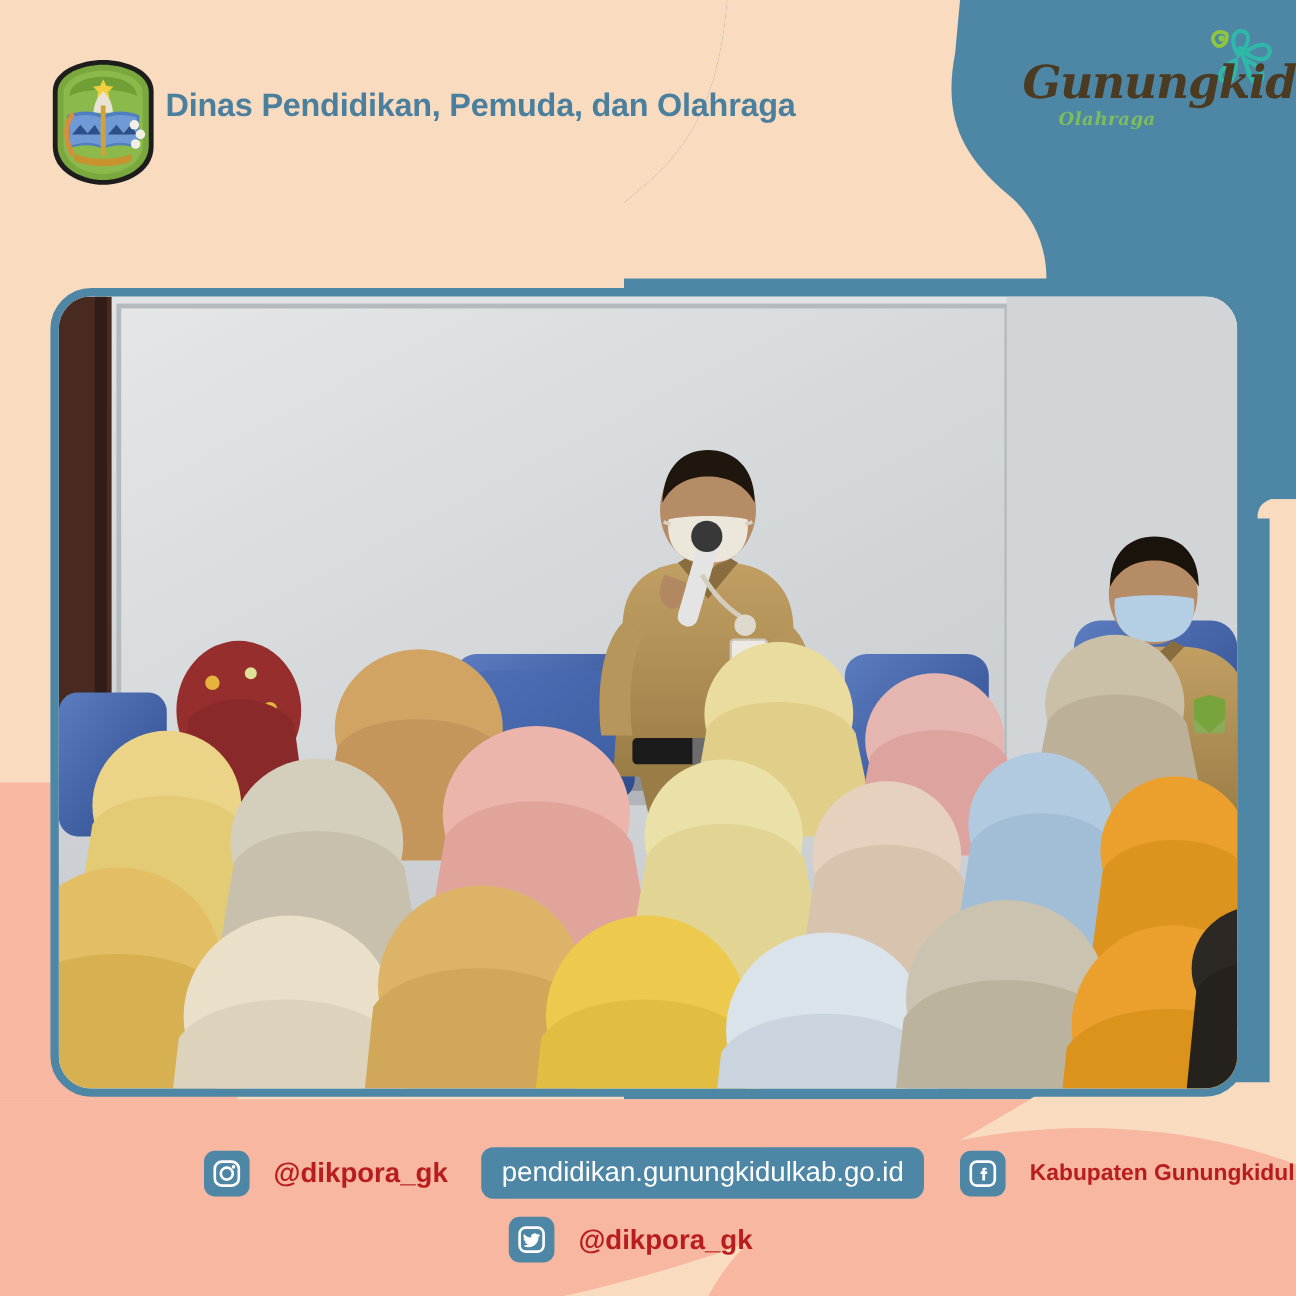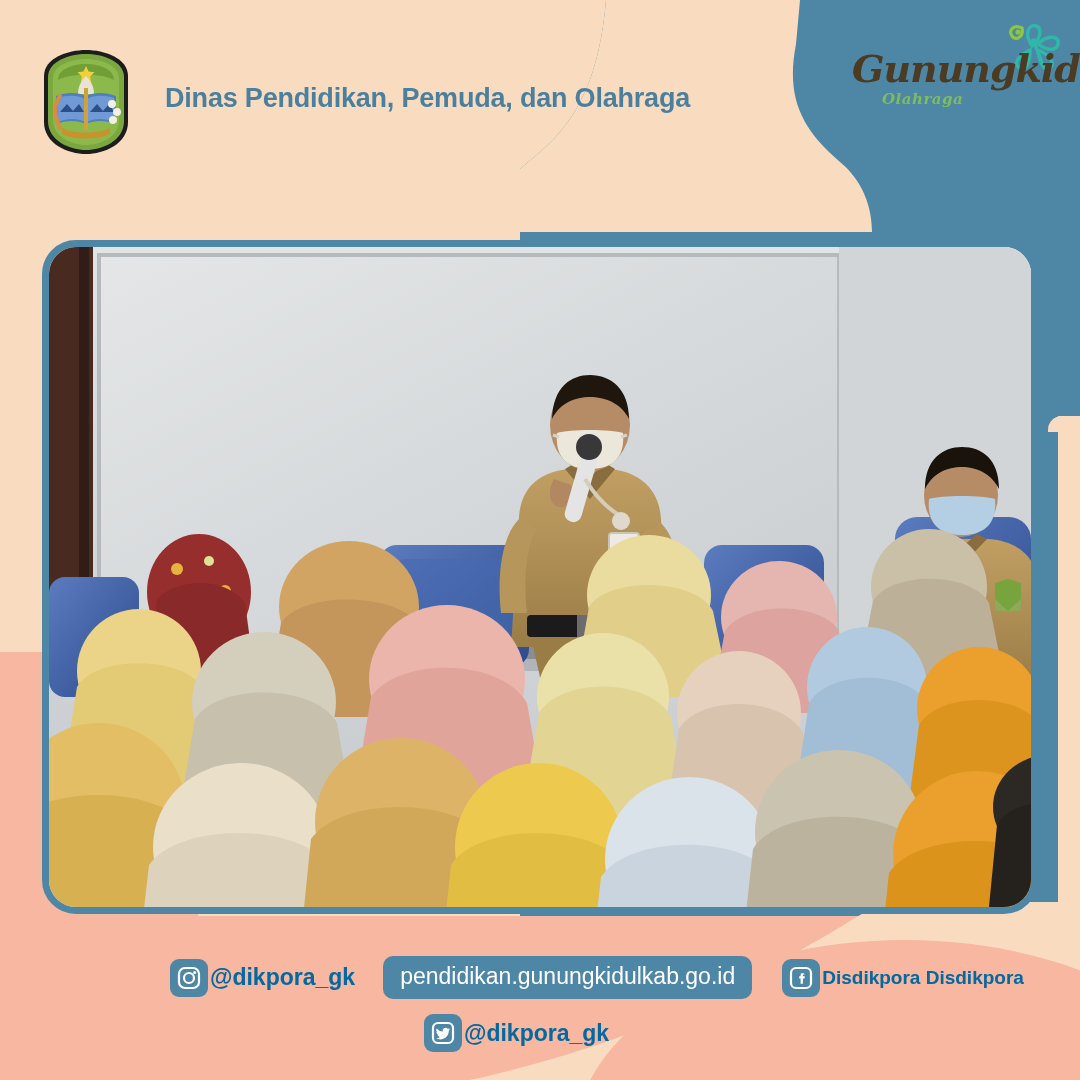--- a/index.html
+++ b/index.html
@@ -17,21 +17,21 @@
     position:absolute;right:0;top:0;width:560px;height:1080px;background:#4e87a6;
   }
   
   .bg-svg{position:absolute;inset:0;width:1080px;height:1080px;}
 
   
   .header{position:absolute;left:0;top:0;width:860px;height:200px;}
   .crest{
     position:absolute;left:40px;top:48px;width:92px;height:108px;
   }
-  .title-block{position:absolute;left:138px;top:80px;margin-left:27px;}
+  .title-block{position:absolute;left:138px;top:70px;}
   .title-line{
     color:#4a7f9e;font-weight:bold;font-size:27px;line-height:36px;
     letter-spacing:-0.2px;white-space:nowrap;
   }
 
   
   .gk-logo{position:absolute;right:8px;top:40px;width:220px;height:86px;}
   .gk-word{
     position:absolute;left:0;top:6px;
     font-family:"DejaVu Serif", serif;
@@ -58,21 +58,21 @@
   .footer{position:absolute;left:0;top:930px;width:1080px;height:150px;}
   .f-row{position:absolute;display:flex;align-items:center;}
   .f-row1{left:170px;top:26px;}
   .f-row2{left:424px;top:84px;}
   .sico{
     width:38px;height:38px;border-radius:9px;background:#4e87a6;
     display:flex;align-items:center;justify-content:center;flex:0 0 auto;
   }
   .sico svg{display:block;}
   .f-label{
-    color:#0369a1;font-weight:bold;font-size:23px;margin-left:2px;
+    color:#b91c1c;font-weight:bold;font-size:23px;margin-left:20px;
     white-space:nowrap;text-shadow:0 0 1px rgba(0,0,0,.06);
   }
   .f-label.sm{font-size:19px;}
   .urlpill{
     margin-left:28px;background:#4e87a6;border-radius:10px;
     padding:7px 17px 9px 17px;color:#fff;font-size:23px;font-weight:normal;
     white-space:nowrap;
   }
   .gap{width:30px;}
 </style>
@@ -373,21 +373,21 @@
       <div class="urlpill">pendidikan.gunungkidulkab.go.id</div>
 
       <div class="gap"></div>
 
       <div class="sico">
         <svg width="26" height="26" viewBox="0 0 26 26">
           <rect x="3" y="3" width="20" height="20" rx="5" fill="none" stroke="#fff" stroke-width="2.2"></rect>
           <path d="M15.6 8.2h-1.4c-1.1 0-1.6.6-1.6 1.6v1.4h-1.4v2.2h1.4v5.4h2.3v-5.4h1.6l.3-2.2h-1.9v-1.1c0-.4.1-.6.6-.6h1.3z" fill="#fff"></path>
         </svg>
       </div>
-      <div class="f-label sm">Disdikpora Disdikpora</div>
+      <div class="f-label sm">Kabupaten Gunungkidul</div>
     </div>
 
     <div class="f-row f-row2">
       <div class="sico">
         <svg width="26" height="26" viewBox="0 0 26 26">
           <rect x="3" y="3" width="20" height="20" rx="5" fill="none" stroke="#fff" stroke-width="2.2"></rect>
           <path d="M20 9.2c-.5.25-1.1.4-1.7.5.6-.37 1.05-.95 1.27-1.64-.57.34-1.2.58-1.86.72a2.9 2.9 0 0 0-5 2.66A8.3 8.3 0 0 1 6.7 8.4a2.9 2.9 0 0 0 .9 3.9c-.48-.02-.93-.15-1.32-.37v.04c0 1.4 1 2.58 2.33 2.85-.44.12-.9.14-1.32.05a2.9 2.9 0 0 0 2.72 2.02A5.85 5.85 0 0 1 6 18.1a8.25 8.25 0 0 0 4.48 1.31c5.37 0 8.3-4.45 8.3-8.3v-.38c.57-.41 1.06-.93 1.45-1.52z" fill="#fff"></path>
         </svg>
       </div>
       <div class="f-label">@dikpora_gk</div>

